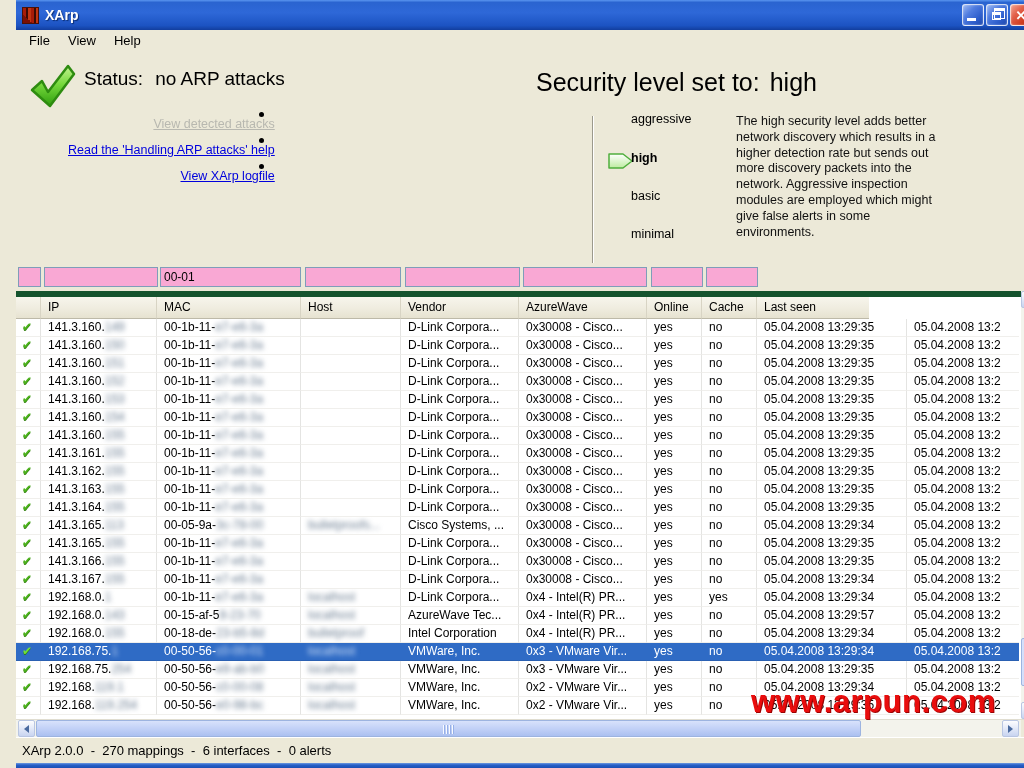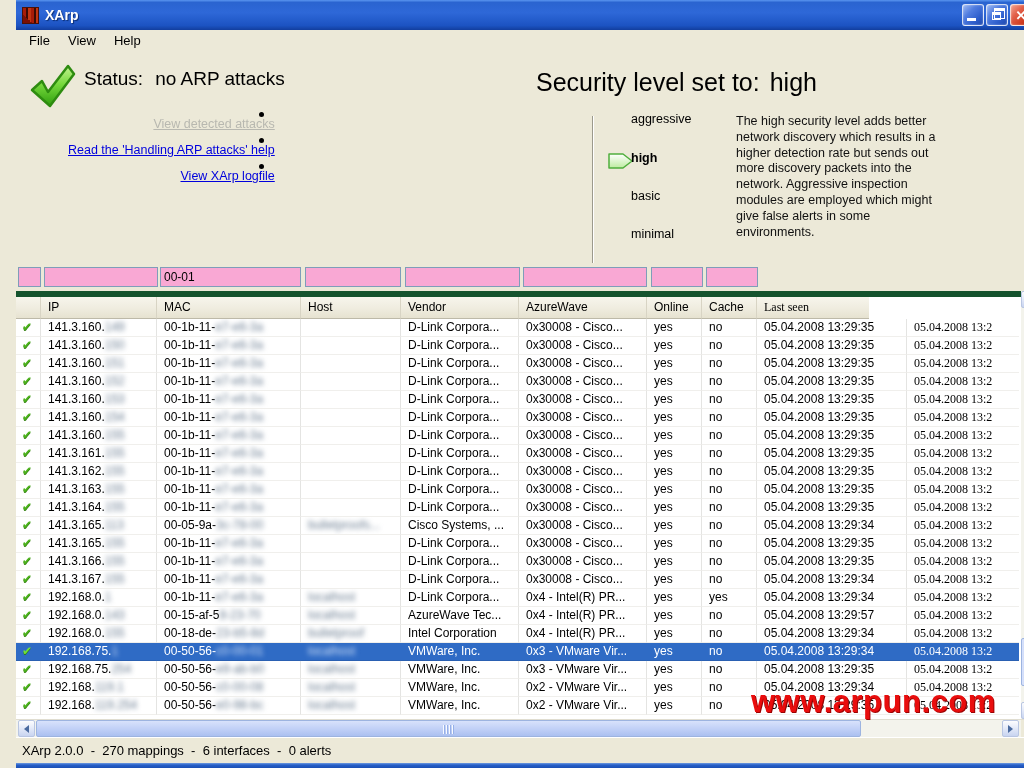--- a/index.html
+++ b/index.html
@@ -65,21 +65,21 @@
   .ghead { display:flex; height:22px; width:1005px; }
   .hcell { background:linear-gradient(180deg,#f7f5ec 0%,#efecdf 55%,#e6e2d0 100%);
     border-right:1px solid #d8d4c4; border-bottom:1px solid #bdb9a8; font-size:12px; color:#000;
     line-height:21px; padding-left:7px; overflow:hidden; white-space:nowrap; }
   .tbody { width:1005px; }
   .trow { display:flex; height:18px; background:#fff; }
   .cell { border-right:1px solid #e4e4e2; border-bottom:1px solid #f0efec; font-size:12px; color:#000;
     line-height:17px; padding-left:7px; overflow:hidden; white-space:nowrap; }
   .c-icon{width:25px; padding-left:6px;} .c-ip{width:116px;} .c-mac{width:144px;} .c-host{width:100px;}
   .c-vendor{width:118px;} .c-iface{width:128px;} .c-online{width:55px;} .c-cache{width:55px;}
-  .c-first{width:150px;} .c-last{width:112px; border-right:none;font-family:Liberation Serif, serif;}
+  .c-first{width:150px;} .c-last{width:112px; border-right:none;}
   .chk { color:#4db31d; font-size:12px; text-shadow:0 1px 0 #2e7d0a; }
   .cens { display:inline-block; filter:blur(2.6px); color:#6d7f93; }
   .trow.selected .cell { background:#2f6bc5; color:#fff; border-right-color:#2f6bc5; border-bottom-color:#2a60b2; }
   .trow.selected .cens { color:#cfe0f8; }
   .trow.selected .chk { color:#6fe03a; }
 
   
   .vscroll { position:absolute; left:1005px; top:291px; width:16px; height:428px; background:#f3f3ec; }
   .sbtn { position:absolute; left:0; width:16px; height:17px; border:1px solid #b9c6e2; border-radius:2px;
     background:linear-gradient(180deg,#fdfdfe 0%,#e3e9f8 50%,#c8d4f0 100%); display:flex; align-items:center; justify-content:center; }

